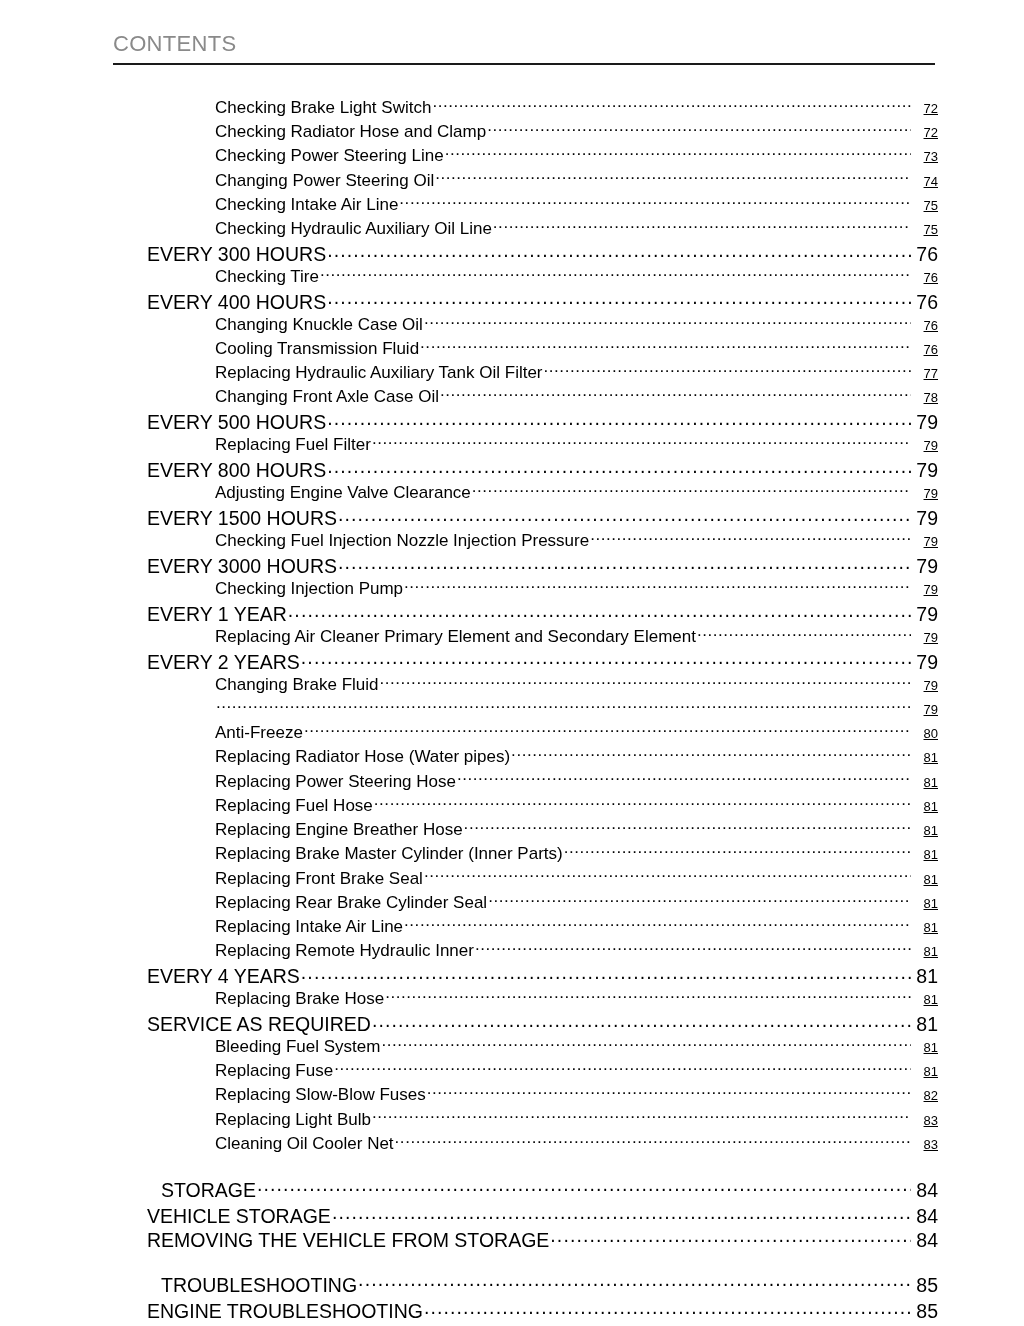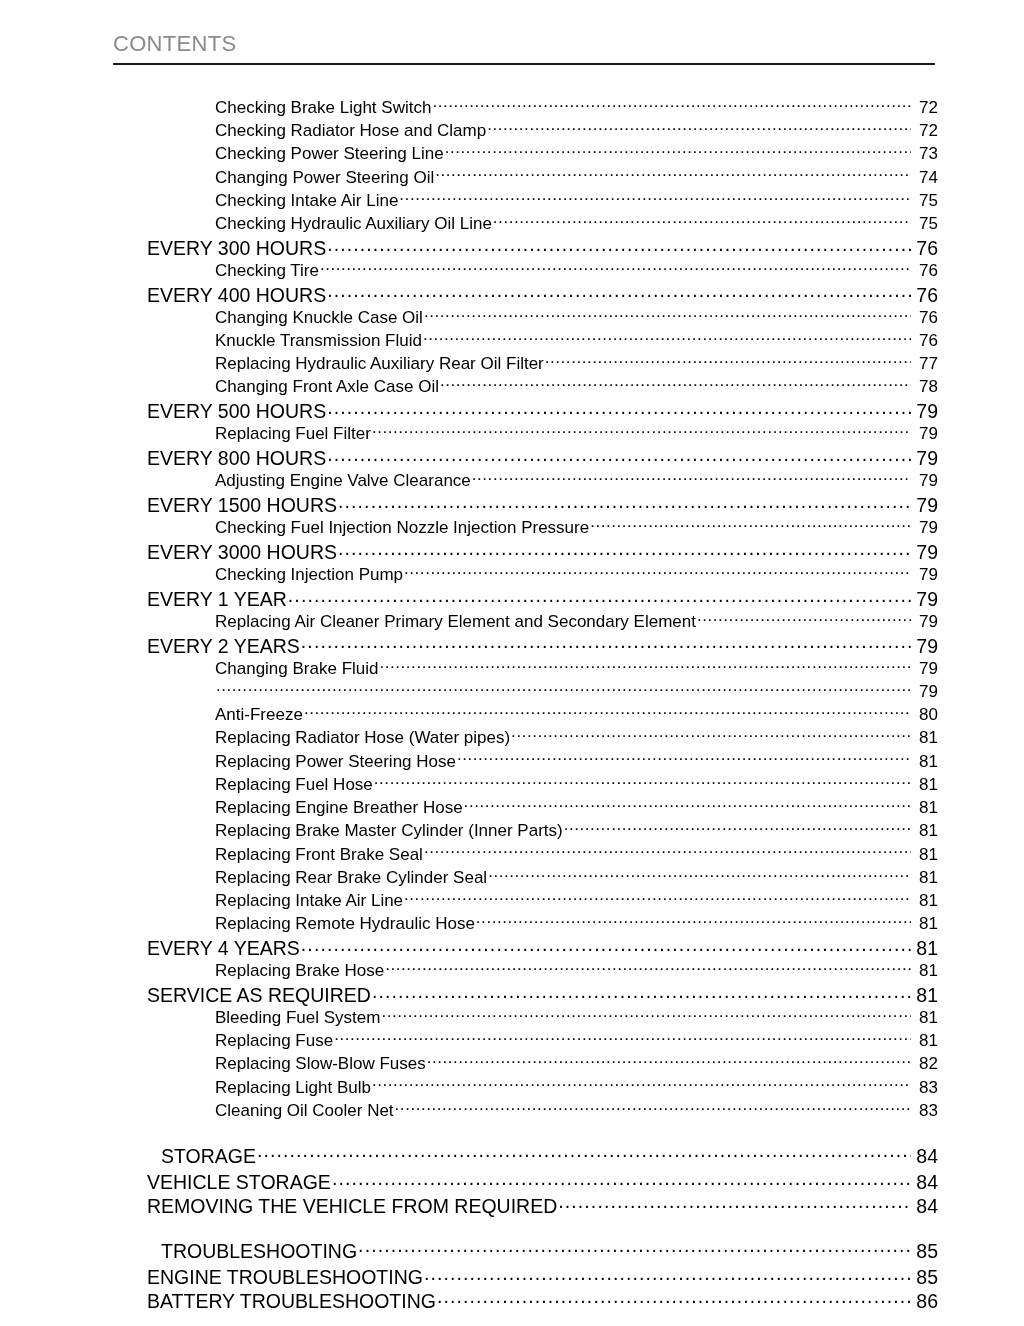--- a/index.html
+++ b/index.html
@@ -109,21 +109,21 @@
   .lvl2 .leader::before { font-size: 19.5px; letter-spacing: 1.1px; }
   .lvl2 .page-num { font-size: 19.5px; }
 
   
   .lvl3 {
     font-size: 17px;
     line-height: 22.2px;
     padding-left: 172px;
   }
   .lvl3 .leader::before { font-size: 17px; letter-spacing: 0.55px; }
-  .lvl3 .page-num { font-size: 17px; }
+  .lvl3 .page-num { font-size: 13px; text-decoration: underline; }
 
   
   .spacer {
     height: 22px;
   }
 </style>
 </head>
 <body>
 
 <div class="page">
@@ -178,26 +178,26 @@
         <span class="entry-title">EVERY 400 HOURS</span>
         <span class="leader"></span>
         <span class="page-num">76</span>
       </div>
       <div class="toc-entry lvl3">
         <span class="entry-title">Changing Knuckle Case Oil</span>
         <span class="leader"></span>
         <span class="page-num">76</span>
       </div>
       <div class="toc-entry lvl3">
-        <span class="entry-title">Knuckle Transmission Fluid</span>
-        <span class="leader"></span>
-        <span class="page-num">76</span>
-      </div>
-      <div class="toc-entry lvl3">
-        <span class="entry-title">Replacing Hydraulic Auxiliary Rear Oil Filter</span>
+        <span class="entry-title">Cooling Transmission Fluid</span>
+        <span class="leader"></span>
+        <span class="page-num">76</span>
+      </div>
+      <div class="toc-entry lvl3">
+        <span class="entry-title">Replacing Hydraulic Auxiliary Tank Oil Filter</span>
         <span class="leader"></span>
         <span class="page-num">77</span>
       </div>
       <div class="toc-entry lvl3">
         <span class="entry-title">Changing Front Axle Case Oil</span>
         <span class="leader"></span>
         <span class="page-num">78</span>
       </div>
       <div class="toc-entry lvl2">
         <span class="entry-title">EVERY 500 HOURS</span>
@@ -302,21 +302,21 @@
         <span class="entry-title">Replacing Rear Brake Cylinder Seal</span>
         <span class="leader"></span>
         <span class="page-num">81</span>
       </div>
       <div class="toc-entry lvl3">
         <span class="entry-title">Replacing Intake Air Line</span>
         <span class="leader"></span>
         <span class="page-num">81</span>
       </div>
       <div class="toc-entry lvl3">
-        <span class="entry-title">Replacing Remote Hydraulic Hose</span>
+        <span class="entry-title">Replacing Remote Hydraulic Inner</span>
         <span class="leader"></span>
         <span class="page-num">81</span>
       </div>
       <div class="toc-entry lvl2">
         <span class="entry-title">EVERY 4 YEARS</span>
         <span class="leader"></span>
         <span class="page-num">81</span>
       </div>
       <div class="toc-entry lvl3">
         <span class="entry-title">Replacing Brake Hose</span>
@@ -358,21 +358,21 @@
         <span class="entry-title">STORAGE</span>
         <span class="leader"></span>
         <span class="page-num">84</span>
       </div>
       <div class="toc-entry lvl2">
         <span class="entry-title">VEHICLE STORAGE</span>
         <span class="leader"></span>
         <span class="page-num">84</span>
       </div>
       <div class="toc-entry lvl2">
-        <span class="entry-title">REMOVING THE VEHICLE FROM REQUIRED</span>
+        <span class="entry-title">REMOVING THE VEHICLE FROM STORAGE</span>
         <span class="leader"></span>
         <span class="page-num">84</span>
       </div>
       <div class="spacer"></div>
       <div class="toc-entry lvl1">
         <span class="entry-title">TROUBLESHOOTING</span>
         <span class="leader"></span>
         <span class="page-num">85</span>
       </div>
       <div class="toc-entry lvl2">

